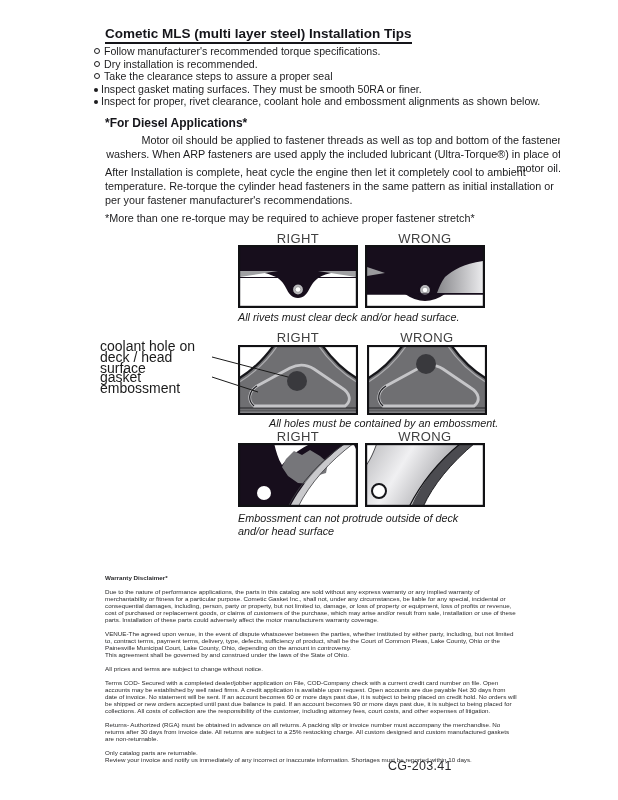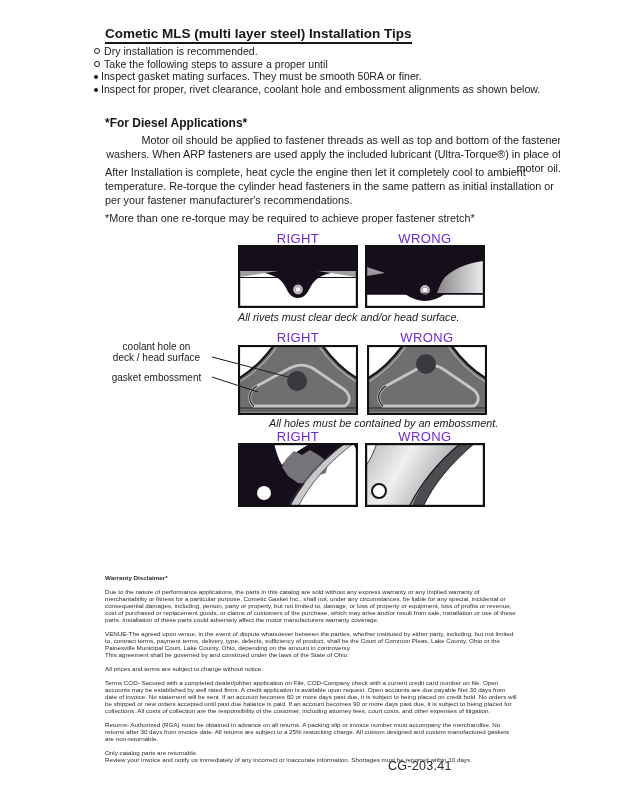--- a/index.html
+++ b/index.html
@@ -14,43 +14,44 @@
   }
   .bullets{font-size:10.6px;line-height:12.6px;color:#1c1c1e;}
   .b-row{white-space:nowrap;}
   .ring{display:inline-block;width:4px;height:4px;border:1px solid #1c1c1e;border-radius:50%;
         margin-right:4px;vertical-align:1px;}
   .dot{display:inline-block;width:4px;height:4px;background:#1c1c1e;border-radius:50%;
        margin-right:3px;vertical-align:1px;}
   .sub{}
   .h2{font-size:12px;font-weight:bold;color:#15151a;}
   .para{font-size:10.8px;line-height:14px;color:#1c1c1e;width:456px;}
-  .rw-label{font-size:13px;letter-spacing:.4px;color:#6d28d9;width:120px;text-align:center;}
+  .rw-label{font-size:13px;letter-spacing:.4px;color:#404040;width:120px;text-align:center;}
   .caption{font-size:10.8px;color:#1a1a1a;line-height:12.5px;font-style:italic;}
-  .ann{font-size:10px;line-height:11px;color:#1a1a1a;text-align:center;width:113px;}
+  .ann{font-size:14px;line-height:11px;color:#1a1a1a;text-align:left;width:113px;}
   .diag{position:absolute;width:120px;}
   .diag svg{display:block;}
   .fineprint{width:412px;font-size:6.25px;line-height:7px;color:#2a2a2c;}
   .fp{margin:0 0 7px 0;}
   .fp.tight{margin-bottom:0;}
   .fp-h{font-weight:bold;margin:0 0 7px 0;}
   .footer{font-size:12.5px;color:#2a2a2c;letter-spacing:.3px;}
 </style>
 </head>
 <body>
 
 <div class="page">
 
   <div class="abs" style="left:105px;top:24px;">
     <span class="title">Cometic MLS (multi layer steel) Installation Tips</span>
   </div>
 
   <div class="abs bullets" style="left:94px;top:45px;">
+    <div class="b-row"><span class="ring"></span><span>Follow manufacturer's recommended torque specifications.</span></div>
     <div class="b-row"><span class="ring"></span><span>Dry installation is recommended.</span></div>
-    <div class="b-row"><span class="ring"></span><span>Take the following steps to assure a proper until</span></div>
+    <div class="b-row"><span class="ring"></span><span>Take the clearance steps to assure a proper seal</span></div>
     <div class="b-row sub"><span class="dot"></span><span>Inspect gasket mating surfaces.  They must be smooth 50RA or finer.</span></div>
     <div class="b-row sub"><span class="dot"></span><span>Inspect for proper, rivet clearance, coolant hole and embossment alignments as shown below.</span></div>
   </div>
 
   <div class="abs h2" style="left:105px;top:116px;">*For Diesel Applications*</div>
   <div class="abs para" style="left:105px;top:133px;text-align:right;">Motor oil should be applied to fastener threads as well as top and bottom of the fastener washers. When ARP fasteners are used apply the included lubricant (Ultra-Torque®) in place of motor oil.</div>
   <div class="abs para" style="left:105px;top:165px;">After Installation is complete, heat cycle the engine then let it completely cool to ambient temperature. Re-torque the cylinder head fasteners in the same pattern as initial installation or per your fastener manufacturer's recommendations.</div>
   <div class="abs para" style="left:105px;top:211px;">*More than one re-torque may be required to achieve proper fastener stretch*</div>
 
   <div class="abs rw-label" style="left:238px;top:231px;">RIGHT</div>
@@ -179,20 +180,24 @@
       <path d="M12,0 H96 C74,18 56,40 46,64 H0 V24 C6,16 9,8 12,0 Z" fill="url(#g-band3)"></path>
       <path d="M12,0 C9,8 6,16 0,24" stroke="#4a4a4e" stroke-width="1" fill="none"></path>
       <path d="M96,0 H110 C86,20 68,42 58,64 H46 C56,40 74,18 96,0 Z" fill="#4b4b50"></path>
       <path d="M96,0 C74,18 56,40 44,64" stroke="#111114" stroke-width="1.2" fill="none"></path>
       <path d="M110,0 C86,20 68,42 58,64" stroke="#111114" stroke-width="0.9" fill="none"></path>
       <circle cx="14" cy="48" r="7" fill="#ffffff" stroke="#16161a" stroke-width="2"></circle>
       <rect x="1" y="1" width="118" height="62" fill="none" stroke="#111114" stroke-width="2.4"></rect>
     </svg>
   </div>
 
+  <div class="abs caption" style="left:238px;top:512px;">
+    <div>Embossment can not protrude outside of deck</div>
+    <div>and/or head surface</div>
+  </div>
 
   <div class="abs fineprint" style="left:105px;top:574px;">
     <p class="fp-h">Warranty Disclaimer*</p>
     <p class="fp">Due to the nature of performance applications, the parts in this catalog are sold without any express warranty or any implied warranty of merchantability or fitness for a particular purpose.  Cometic Gasket Inc., shall not, under any circumstances, be liable for any special, incidental or consequential damages, including, person, party or property, but not limited to, damage, or loss of property or equipment, loss of profits or revenue, cost of purchased or replacement goods, or claims of customers of the purchase, which may arise and/or result from sale, installation or use of these parts.  Installation of these parts could adversely affect the motor manufacturers warranty coverage.</p>
     <p class="fp tight">VENUE-The agreed upon venue, in the event of dispute whatsoever between the parties, whether instituted by either party, including, but not limited to, contract terms, payment terms, delivery, type, defects, sufficiency of product, shall be the Court of Common Pleas, Lake County, Ohio or the Painesville Municipal Court, Lake County, Ohio, depending on the amount in controversy.</p>
     <p class="fp">This agreement shall be governed by and construed under the laws of the State of Ohio.</p>
     <p class="fp">All prices and terms are subject to change without notice.</p>
     <p class="fp">Terms COD- Secured with a completed dealer/jobber application on File, COD-Company check with a current credit card number on file.  Open accounts may be established by well rated firms.  A credit application is available upon request.  Open accounts are due payable Net 30 days from date of invoice.  No statement will be sent.  If an account becomes 60 or more days past due, it is subject to being placed on credit hold.  No orders will be shipped or new orders accepted until past due balance is paid.  If an account becomes 90 or more days past due, it is subject to being placed for collections.  All costs of collection are the responsibility of the customer, including attorney fees, court costs, and other expenses of litigation.</p>
     <p class="fp">Returns- Authorized (RGA) must be obtained in advance on all returns.  A packing slip or invoice number must accompany the merchandise.  No returns after 30 days from invoice date.  All returns are subject to a 25% restocking charge.  All custom designed and custom manufactured gaskets are non-returnable.</p>
     <p class="fp tight">Only catalog parts are returnable.</p>

